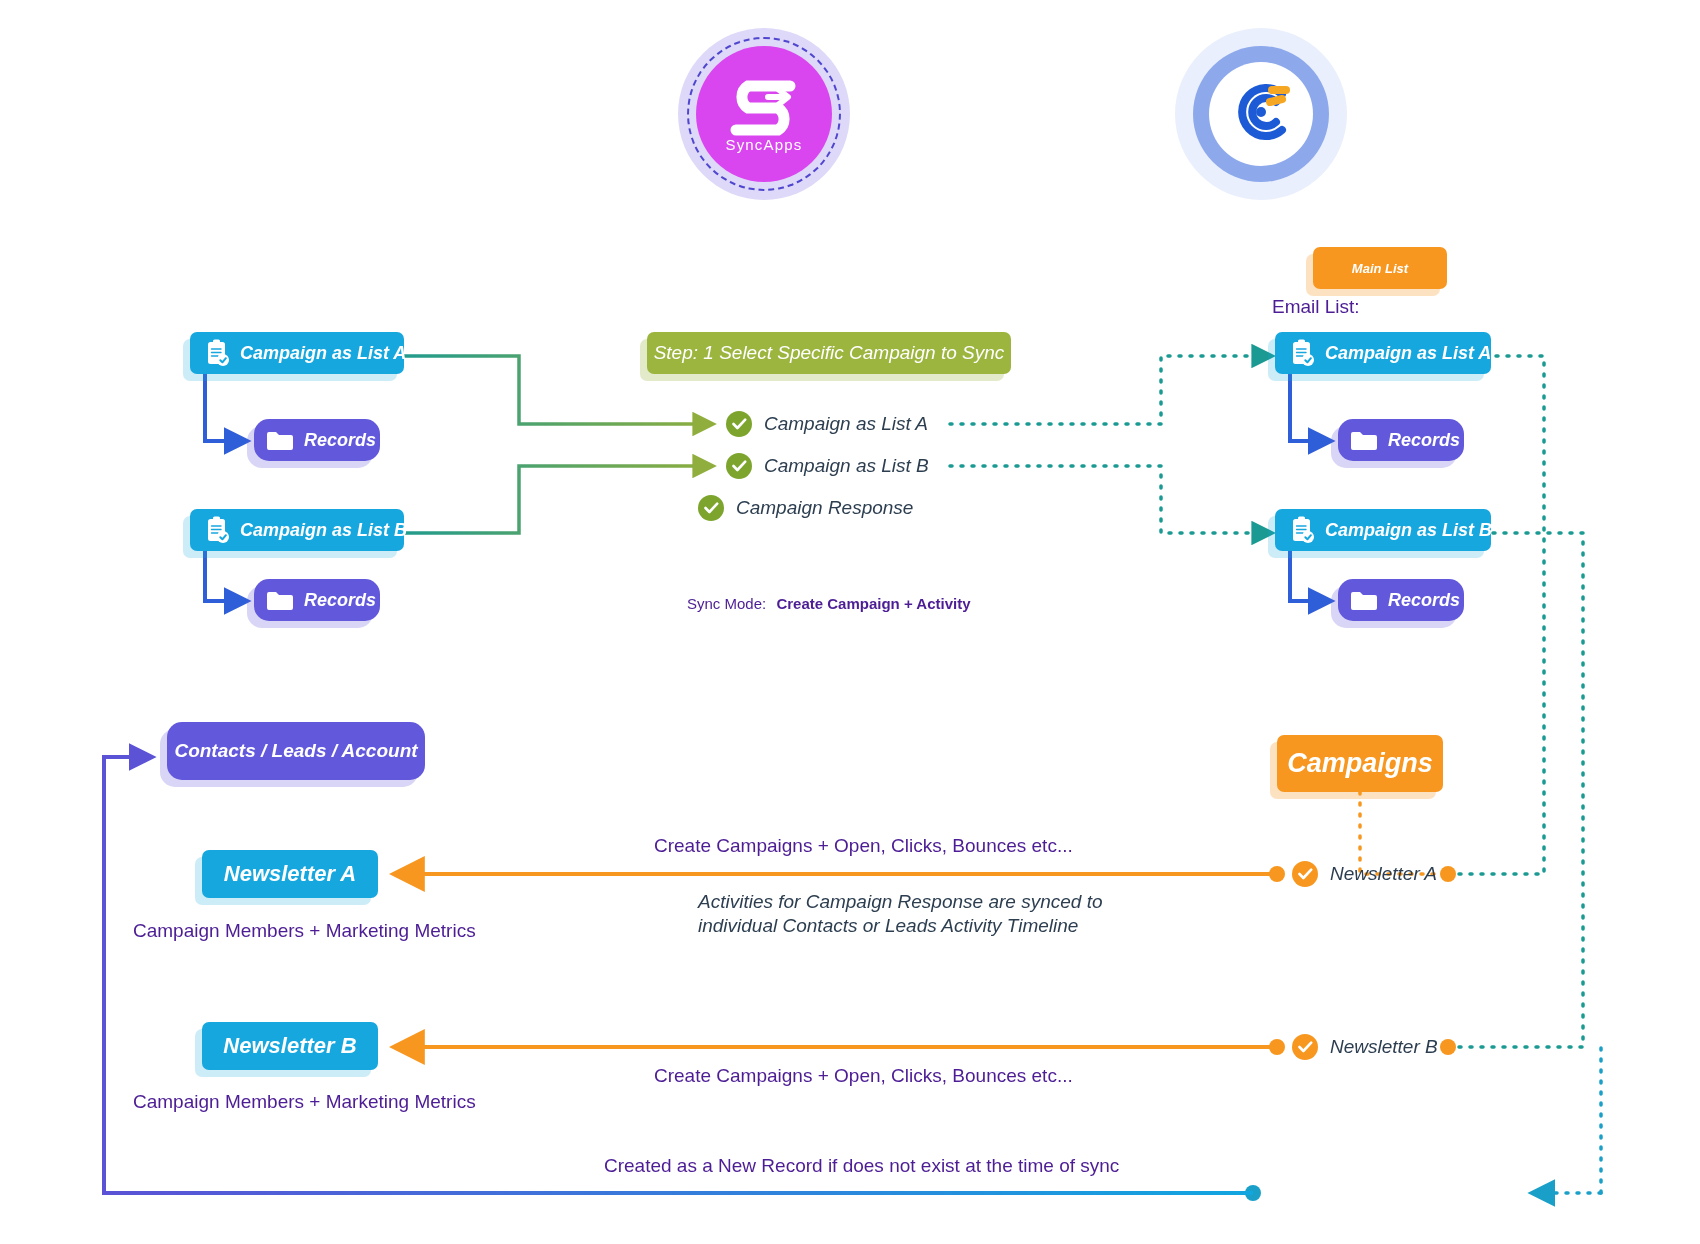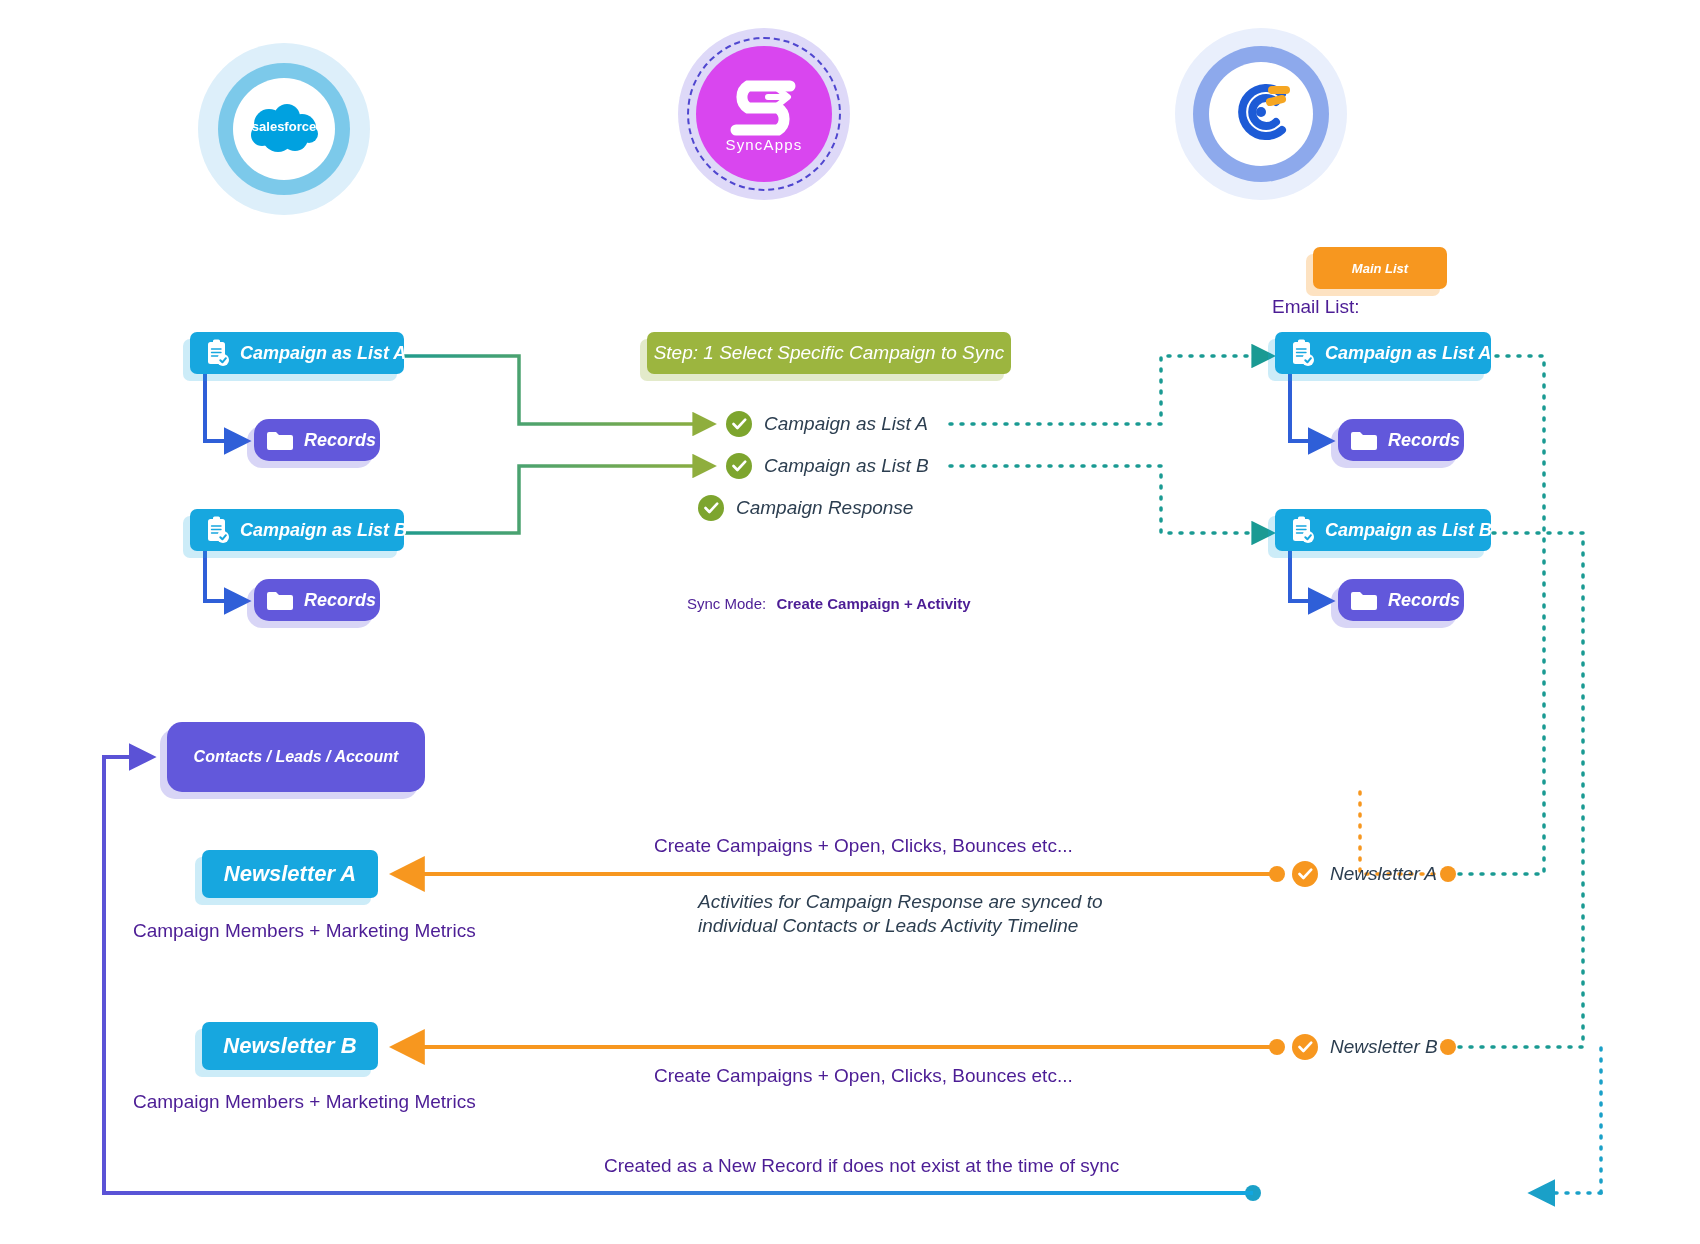--- a/index.html
+++ b/index.html
@@ -134,40 +134,20 @@
     <path d="M1253,1193 L104,1193 L104,757 L151,757" fill="none" stroke="url(#gPurpBlue)" stroke-width="4" marker-end="url(#mPurp)"></path>
 
     <path d="M1583,1193 L1583,1047" fill="none" stroke="#1aa0c8" stroke-width="3.5" stroke-dasharray="2 9" stroke-linecap="round" opacity="0"></path>
     <path d="M1322,1193 L1322,1193" fill="none" stroke="#1aa0c8" stroke-width="0"></path>
     <path d="M1530,1193 L1527,1193" fill="none" stroke="#1aa0c8" stroke-width="0"></path>
     <path d="M1601,1193 L1533,1193" fill="none" stroke="#1aa0c8" stroke-width="3.5" stroke-dasharray="2 9" stroke-linecap="round" marker-end="url(#mTealBig)"></path>
     <path d="M1601,1193 L1601,1047" fill="none" stroke="#1aa0c8" stroke-width="3.5" stroke-dasharray="2 9" stroke-linecap="round"></path>
     <path d="M1601,1047 L1605,1047" fill="none" stroke="#1aa0c8" stroke-width="0"></path>
   </svg>
 
-  <div class="logo" id="sf-logo">
-    <div class="ring2">
-      <div class="core">
-        <span class="sf-cloud">
-          <svg width="78" height="54" viewBox="0 0 78 54">
-            <g fill="#00a1e0">
-              <circle cx="24" cy="22" r="15"></circle>
-              <circle cx="42" cy="15" r="13"></circle>
-              <circle cx="57" cy="26" r="14"></circle>
-              <circle cx="33" cy="34" r="16"></circle>
-              <circle cx="50" cy="36" r="13"></circle>
-              <circle cx="17" cy="33" r="11"></circle>
-              <circle cx="64" cy="32" r="9"></circle>
-            </g>
-            <text x="39" y="29" text-anchor="middle" font-family="Liberation Sans, sans-serif" font-size="13" font-weight="bold" fill="#ffffff">salesforce</text>
-          </svg>
-        </span>
-      </div>
-    </div>
-  </div>
 
   <div class="logo" id="sa-logo">
     <div class="dashring">
       <div class="core">
         <span>
           <svg width="104" height="92" viewBox="0 0 104 92">
             <g fill="none" stroke="#ffffff" stroke-width="11" stroke-linecap="round">
               <path d="M78,20 L36,20 A13,13 0 0 0 36,42 L66,42 A13,13 0 0 1 66,64 L24,64"></path>
             </g>
             <path d="M56,31 L74,31 M66,23 L76,31 L66,39" fill="none" stroke="#ffffff" stroke-width="6" stroke-linecap="round" stroke-linejoin="round"></path>
@@ -239,21 +219,21 @@
 
   <div class="node purple" style="left:254px;top:579px;width:126px;height:42px;padding:0 12px;font-size:18px;">
     <span class="ico" style="margin-right:10px;">
       <svg width="28" height="22" viewBox="0 0 28 22">
         <path d="M1,5 A2,2 0 0 1 3,3 H10 L13,6 H25 A2,2 0 0 1 27,8 V19 A2,2 0 0 1 25,21 H3 A2,2 0 0 1 1,19 Z" fill="#ffffff"></path>
       </svg>
     </span>
     <span class="lbl">Records</span>
   </div>
 
-  <div class="node purple center" style="left:167px;top:722px;width:258px;height:70px;font-size:16px;">
+  <div class="node purple center" style="left:167px;top:722px;width:258px;height:58px;font-size:19px;">
     <span class="lbl">Contacts / Leads / Account</span>
   </div>
 
   <div class="node blue center" style="left:202px;top:850px;width:176px;height:48px;font-size:22px;">
     <span class="lbl">Newsletter A</span>
   </div>
   <div class="cap" style="left:133px;top:920px;font-size:19px;">Campaign Members + Marketing Metrics</div>
 
   <div class="node blue center" style="left:202px;top:1022px;width:176px;height:48px;font-size:22px;">
     <span class="lbl">Newsletter B</span>
@@ -354,20 +334,23 @@
 
   <div class="node purple" style="left:1338px;top:579px;width:126px;height:42px;padding:0 12px;font-size:18px;">
     <span class="ico" style="margin-right:10px;">
       <svg width="28" height="22" viewBox="0 0 28 22">
         <path d="M1,5 A2,2 0 0 1 3,3 H10 L13,6 H25 A2,2 0 0 1 27,8 V19 A2,2 0 0 1 25,21 H3 A2,2 0 0 1 1,19 Z" fill="#ffffff"></path>
       </svg>
     </span>
     <span class="lbl">Records</span>
   </div>
 
+  <div class="node orange center" style="left:1277px;top:735px;width:166px;height:57px;font-size:27px;">
+    <span class="lbl">Campaigns</span>
+  </div>
 
   <div class="chk-row" style="left:1292px;top:861px;">
     <span class="chk or">
       <svg width="15" height="12" viewBox="0 0 15 12">
           <path d="M1.5,6 L5.4,10 L13.2,1.6" fill="none" stroke="#ffffff" stroke-width="2.6" stroke-linecap="round" stroke-linejoin="round"></path>
         </svg>
     </span>
     <span class="chk-lbl">Newsletter A</span>
   </div>
   <div class="dot" style="left:1440px;top:866px;width:16px;height:16px;background:#f7971f;"></div>

